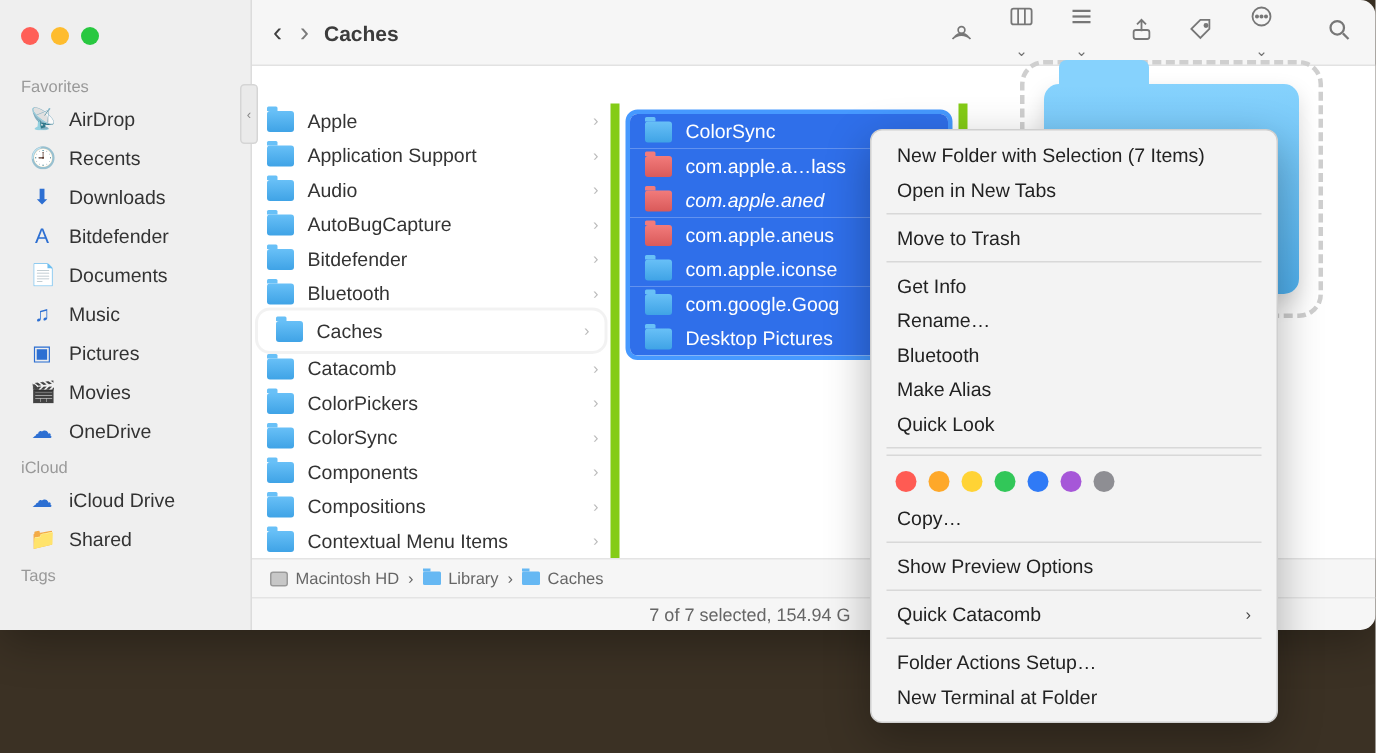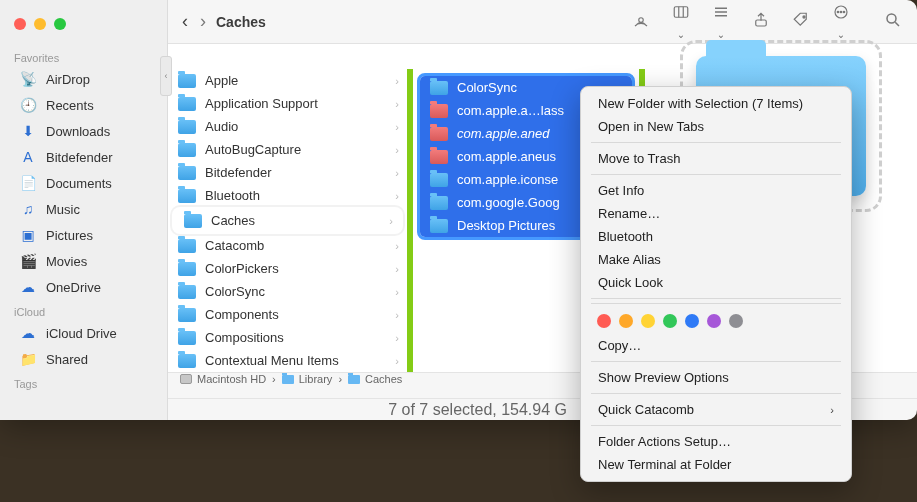--- a/index.html
+++ b/index.html
@@ -33,26 +33,26 @@
 .folder-ico:before { content:""; position:absolute; top:-3px; left:0; width:7px; height:3px; background:#68c0f7; border-radius:1px 1px 0 0;}
 .folder-ico.red { background: linear-gradient(#f27b7b,#d95a5a);} .folder-ico.red:before{background:#f27b7b;}
 .row.highlight { background:#fff; margin:2px 6px; border-radius:6px; box-shadow:0 0 0 2px #fff, 0 0 0 4px rgba(0,0,0,0.05);}
 .row.selected { background:#2f6fea; color:#fff; }
 .row.selected .chev { color:#dce7fb; }
 .col2-wrap { border:3px solid #4699ff; border-radius:8px; margin:4px; overflow:hidden;}
 .preview { flex:1; display:flex; align-items:flex-start; justify-content:center; padding-top:12px;}
 .big-folder { width: 170px; height: 140px; background: linear-gradient(#86d2fd,#4faeeb); border-radius: 10px; position: relative; box-shadow: 0 6px 14px rgba(0,0,0,0.15);}
 .big-folder:before { content:""; position:absolute; top:-16px; left:10px; width:60px; height:18px; background:#86d2fd; border-radius:5px 5px 0 0;}
 .dash { position:absolute; inset:-16px; border:3px dashed #cfcfcf; border-radius:16px;}
-.path-bar { height: 26px; border-top: 1px solid #e4e4e4; display:flex; align-items:flex-start; gap:6px; padding:0 12px; font-size:11px; color:#666;}
+.path-bar { height: 26px; border-top: 1px solid #e4e4e4; display:flex; align-items:center; gap:6px; padding:0 12px; font-size:11px; color:#666;}
 .path-seg { display: inline-flex; align-items:center; gap:5px;}
 .hd-ico { width:12px; height:10px; background:#c7c7c7; border-radius:2px; border:1px solid #9a9a9a;}
 .tiny-folder { width:12px; height:9px; background:#66b8f3; border-radius:1px; position:relative;}
 .tiny-folder:before { content:""; position:absolute; top:-2px; left:0; width:5px; height:2px; background:#66b8f3;}
-.status-bar { height: 22px; border-top: 1px solid #e4e4e4; font-size:16px; color:#666; display:flex; align-items:center; padding-right: 350px; justify-content:flex-end;}
+.status-bar { height: 22px; border-top: 1px solid #e4e4e4; font-size:12px; color:#666; display:flex; align-items:center; padding-right: 350px; justify-content:flex-end;}
 .ctx-menu { position: absolute; top: 86px; left: 580px; width: 272px; background: #f3f3f3; border: 1px solid #cfcfcf; border-radius: 8px; box-shadow: 0 10px 30px rgba(0,0,0,0.3); padding: 5px 0; font-size: 13px; color: #222; z-index: 50;}
 .ctx-item { padding: 4px 17px; display:flex; align-items:center; justify-content:space-between;}
 .ctx-sep { height:1px; background:#d8d8d8; margin:4px 10px; }
 .ctx-item .chev { color:#444; font-size:11px;}
 .tags-row { display:flex; gap:8px; padding:6px 16px;}
 .tag-dot { width:14px; height:14px; border-radius:50%; }
 .tag-red{background:#ff5b53;} .tag-orange{background:#fea829;} .tag-yellow{background:#ffd335;} .tag-green{background:#32c759;} .tag-blue{background:#2f7af6;} .tag-purple{background:#a657d8;} .tag-gray{background:#8e8e93;}
 svg { width: 18px; height: 18px; }
 </style>
 </head>

